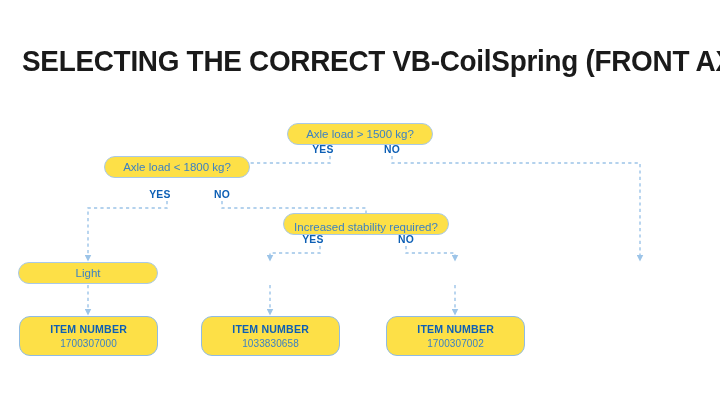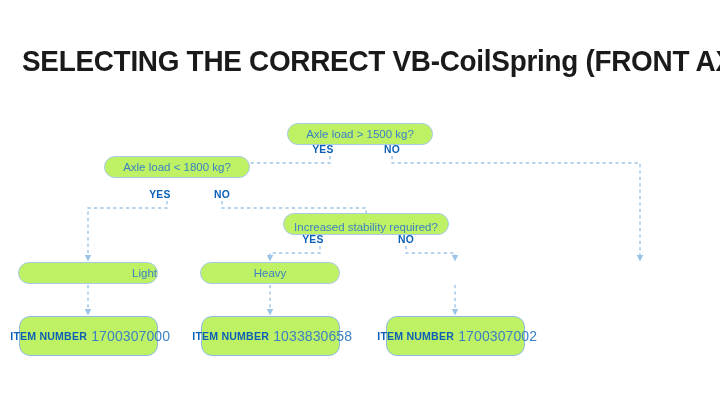--- a/index.html
+++ b/index.html
@@ -25,48 +25,48 @@
 
   
   svg.links{position:absolute;left:0;top:0;width:720px;height:405px;overflow:visible;}
 
   
   .node{
     position:absolute;
     box-sizing:border-box;
     border:1px solid #a9c9e8;
     border-radius:14px;
-    background:#bef264;
+    background:#fde047;
     display:flex;
     align-items:center;
     justify-content:center;
     color:#3c81c4;
     font-size:11.5px;
     line-height:13px;
     white-space:nowrap;
   }
   .node.decision{height:22px;border-radius:11px;}
   .node.result{height:22px;border-radius:11px;}
   .node.item{
     height:40px;
     border:1.6px solid #8fbbe4;
     border-radius:11px;
-    flex-direction:row;
+    flex-direction:column;
     justify-content:center;
     gap:1px;
   }
   .item-title{
     font-weight:700;
     font-size:11.5px;
     letter-spacing:0.2px;
     color:#0d5fb5;
     transform:scaleX(0.92);
   }
   .item-number{
-    font-size:14px;
+    font-size:10px;
     color:#3c81c4;
     letter-spacing:0.1px;
   }
 
   
   .branch{
     position:absolute;
     font-weight:700;
     font-size:11.5px;
     letter-spacing:0.3px;
@@ -119,25 +119,22 @@
   </div>
   <div class="branch" style="left:148px;top:188px;">YES</div>
   <div class="branch" style="left:213px;top:188px;">NO</div>
 
   <div class="node decision" style="left:283px;top:213px;width:166px;align-items:flex-end;">
     <span>Increased stability required?</span>
   </div>
   <div class="branch" style="left:301px;top:233px;">YES</div>
   <div class="branch" style="left:397px;top:233px;">NO</div>
 
-  <div class="node result" style="left:18px;top:262px;width:140px;justify-content:flex-end;">
+  <div class="node result" style="left:18px;top:262px;width:140px;">
     <span>Light</span>
-  </div>
-  <div class="node result" style="left:200px;top:262px;width:140px;">
-    <span>Heavy</span>
   </div>
 
   <div class="node item" style="left:19px;top:316px;width:139px;">
     <span class="item-title">ITEM NUMBER</span>
     <span class="item-number">1700307000</span>
   </div>
   <div class="node item" style="left:201px;top:316px;width:139px;">
     <span class="item-title">ITEM NUMBER</span>
     <span class="item-number">1033830658</span>
   </div>

